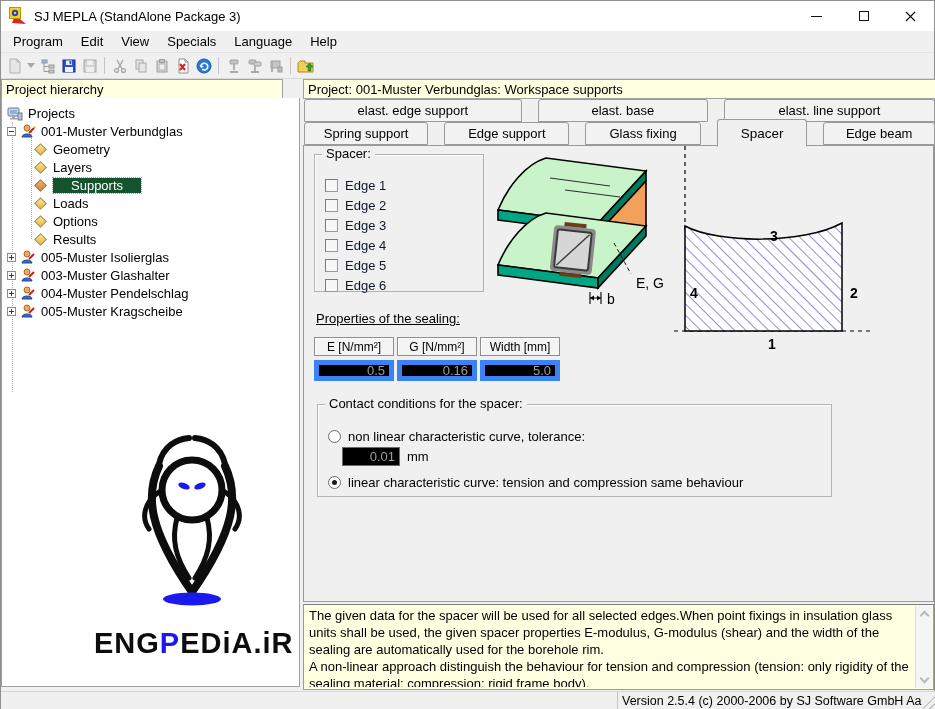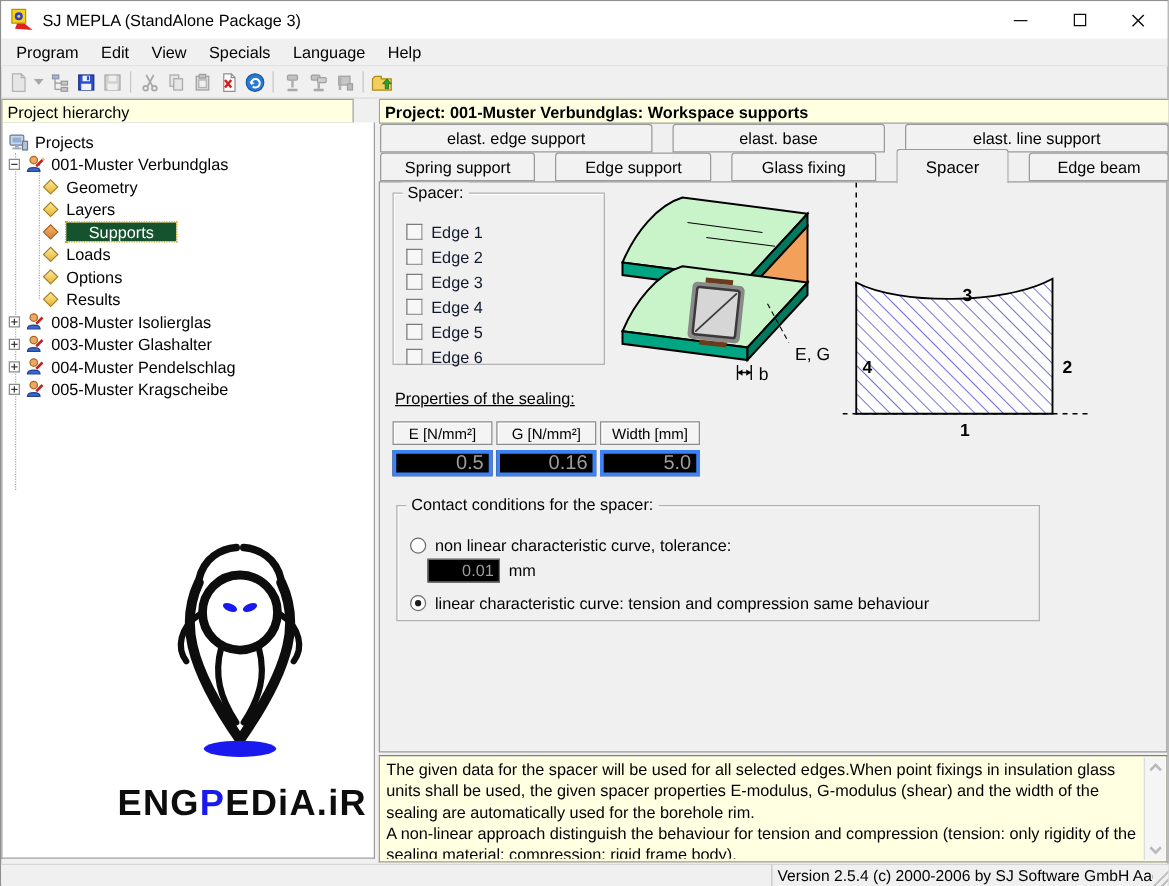--- a/index.html
+++ b/index.html
@@ -22,21 +22,21 @@
 
   
   .toolbar { position:absolute; left:0; top:52px; width:100%; height:26px; display:flex; align-items:center; padding-left:3px; border-bottom:1px solid #dadada; }
   .tb { width:21px; height:21px; display:flex; align-items:center; justify-content:center; flex:none; }
   .tb.narrow { width:12px; }
   .tb-sep { width:1px; height:17px; background:#c6c6c6; margin:0 4px; flex:none; }
 
   
   .panel-header { position:absolute; height:20px; background:#ffffe1; border:1px solid #a0a0a0; padding:2px 4px; font-size:13px; white-space:nowrap; overflow:hidden; }
   #left-header  { left:0;  top:78px; width:282px; }
-  #right-header { left:302px; top:78px; width:633px;font-weight:bold; }
+  #right-header { left:302px; top:78px; width:633px; }
 
   
   #tree { position:absolute; left:0; top:97px; width:299px; height:589px; background:#fff; border:1px solid #a0a0a0; border-top:none; padding-top:6px; overflow:hidden; }
   .trow { height:18px; display:flex; align-items:center; white-space:nowrap; position:relative; z-index:2; }
   .indent1 { padding-left:5px; }
   .indent2 { padding-left:5px; }
   .indent3 { padding-left:31px; }
   .xbox { width:9px; height:9px; border:1px solid #8c8c8c; background:#fff; position:relative; margin-right:4px; flex:none; }
   .xbox::before { content:""; position:absolute; left:1px; top:3px; width:5px; height:1px; background:#3a3a3a; }
   .xbox.plus::after { content:""; position:absolute; left:3px; top:1px; width:1px; height:5px; background:#3a3a3a; }
@@ -64,21 +64,21 @@
   .legend { position:absolute; top:-9px; left:7px; background:#f0f0f0; padding:0 4px; font-size:13px; }
   #spacer-group { left:10px; top:8px; width:170px; height:138px; padding:20px 0 0 10px; }
   .cbrow { height:20px; display:flex; align-items:center; color:#0f172a; }
   .cb { width:13px; height:13px; background:#f7f7f7; border:1px solid #999; border-top-color:#7a7a7a; border-left-color:#7a7a7a; margin-right:7px; flex:none; }
 
   #glass-illustration { position:absolute; left:186px; top:2px; }
   #edge-diagram { position:absolute; left:370px; top:0; }
 
   .sealing-label { position:absolute; left:12px; top:165px; text-decoration:underline; }
   .hcell { position:absolute; width:80px; height:19px; top:191px; background:#f4f4f4; border:1px solid #8e8e8e; box-shadow:inset 1px 1px 0 #fff; display:flex; align-items:center; justify-content:center; font-size:12px; }
-  .vcell { position:absolute; width:80px; height:21px; top:214px; background:#000; border:3px solid #3b82f6; color:#9c9c9c; display:flex; align-items:center; justify-content:flex-end; padding-right:4px; font-size:16px; }
+  .vcell { position:absolute; width:80px; height:21px; top:214px; background:#000; border:5px solid #3b82f6; color:#9c9c9c; display:flex; align-items:center; justify-content:flex-end; padding-right:4px; font-size:13px; }
   .col0 { left:10px; } .col1 { left:93px; } .col2 { left:176px; }
 
   #contact-group { left:13px; top:258px; width:515px; height:93px; }
   .radiorow { position:absolute; display:flex; align-items:center; }
   .radio { width:13px; height:13px; border:1px solid #6e6e6e; border-radius:50%; background:#fff; margin-right:7px; flex:none; position:relative; }
   .radio.on::after { content:""; position:absolute; left:3px; top:3px; width:5px; height:5px; border-radius:50%; background:#1a1a1a; }
   #tol-row { position:absolute; left:24px; top:42px; display:flex; align-items:center; }
   .tol-input { width:58px; height:19px; background:#000; border:1px solid #6b6b6b; color:#9c9c9c; display:flex; align-items:center; justify-content:flex-end; padding-right:4px; font-size:13px; margin-right:7px; }
 
   
@@ -289,21 +289,21 @@
       <span>Results</span>
     </div>
 
     <div class="trow indent2">
       <span class="xbox plus"></span>
       <svg class="tree-ico" viewBox="0 0 16 16">
           <circle cx="7" cy="5" r="3" fill="#f0a860" stroke="#a86a20"></circle>
           <path d="M2 14 c0-4 10-4 10 0 Z" fill="#3a6ad0" stroke="#24448e"></path>
           <path d="M9 10 l5-5" stroke="#c42020" stroke-width="2"></path>
         </svg>
-      <span>008-Muster Isolierglas</span>
+      <span>005-Muster Isolierglas</span>
     </div>
     <div class="trow indent2">
       <span class="xbox plus"></span>
       <svg class="tree-ico" viewBox="0 0 16 16">
           <circle cx="7" cy="5" r="3" fill="#f0a860" stroke="#a86a20"></circle>
           <path d="M2 14 c0-4 10-4 10 0 Z" fill="#3a6ad0" stroke="#24448e"></path>
           <path d="M9 10 l5-5" stroke="#c42020" stroke-width="2"></path>
         </svg>
       <span>003-Muster Glashalter</span>
     </div>

